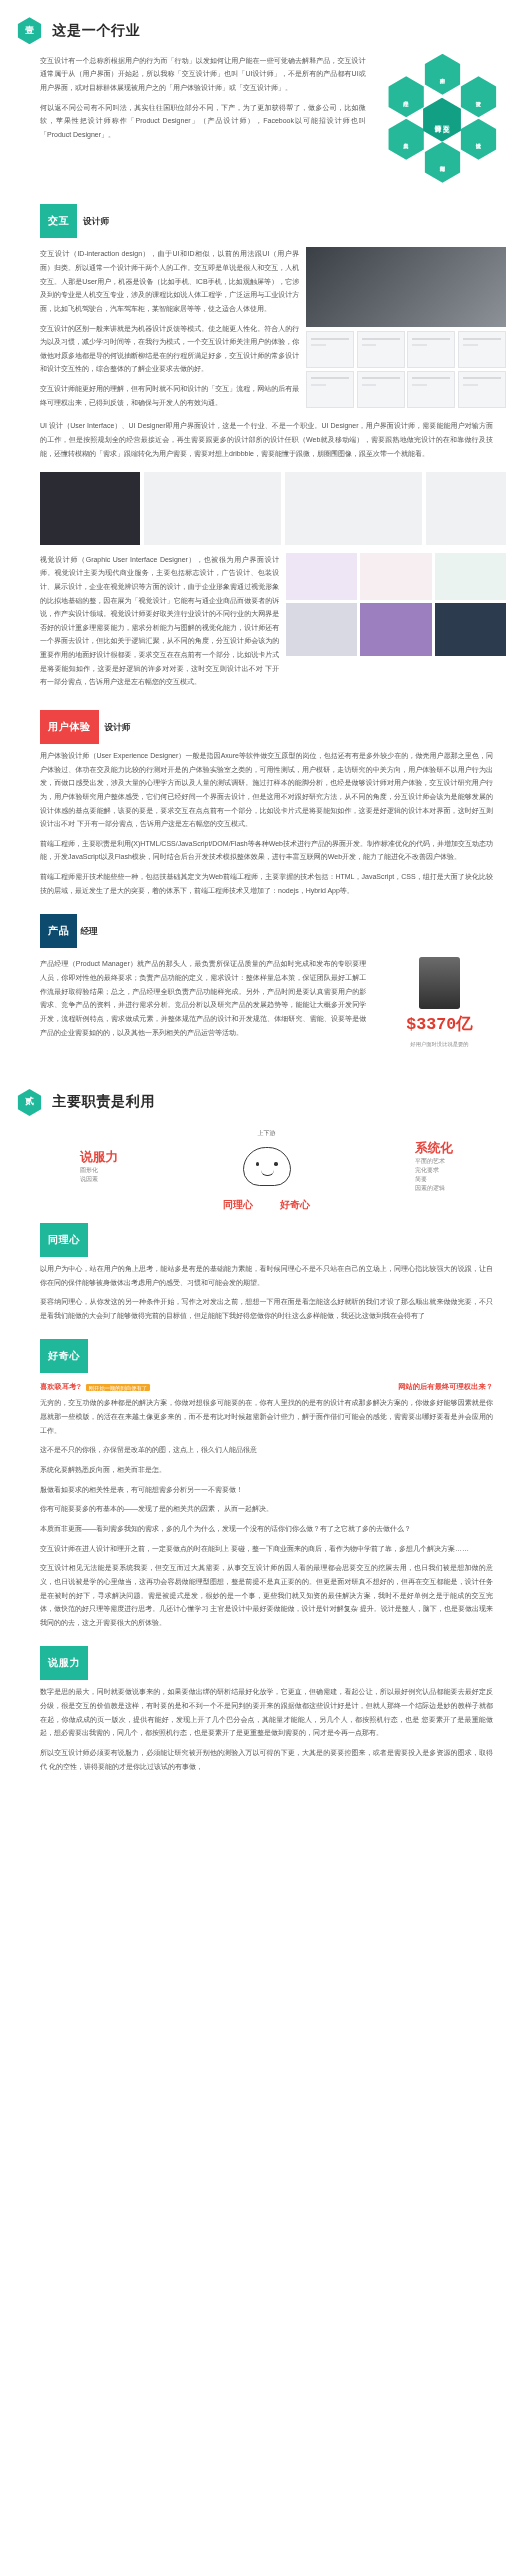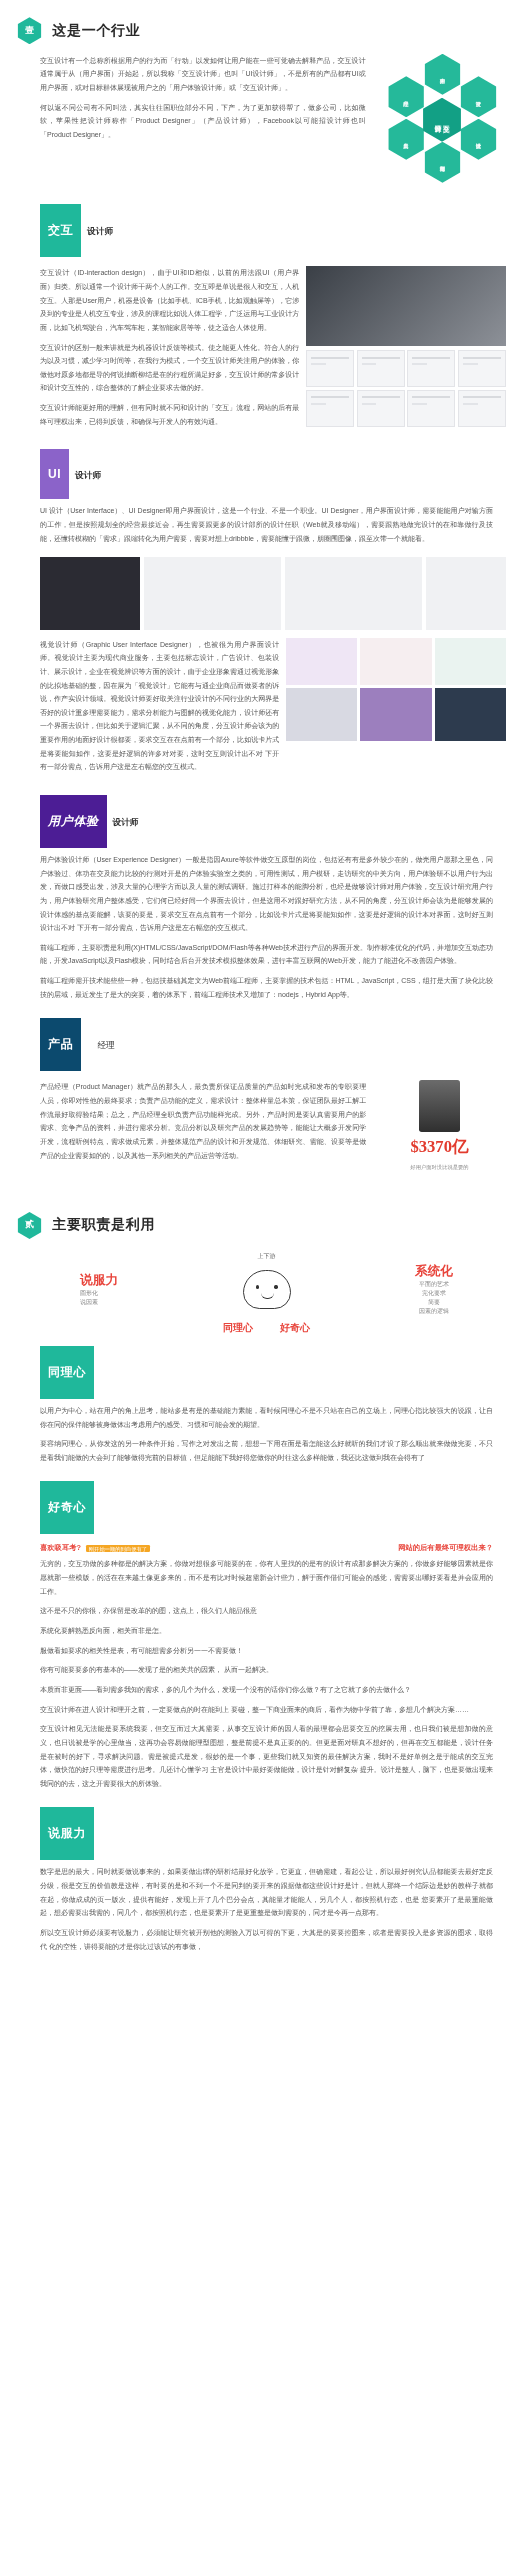--- a/index.html
+++ b/index.html
@@ -19,25 +19,25 @@
     width:27px; height:27px; background:#1fb89b; color:#fff;
     display:flex; align-items:center; justify-content:center;
     font-size:8.7px; font-weight:bold;
     clip-path: polygon(50% 0%, 93% 25%, 93% 75%, 50% 100%, 7% 75%, 7% 25%);
   }
   .big-head .t { font-size:14px; font-weight:bold; color:#2a2a2a; letter-spacing:0.7px; }
 
   
   .chip {
     display:inline-block; background:#1fb89b; color:#fff;
-    font-size:12px; font-weight:bold; padding:18px 8px; letter-spacing:0.7px;
+    font-size:10px; font-weight:bold; padding:10px 8px; letter-spacing:0.7px;
   }
   .chip.pink { background:#ef5f7e; }
   .chip.purple { background:#8b63c9; }
-  .chip.orange { background:#4c1d95;font-style:italic; }
+  .chip.orange { background:#ef4444; }
   .chip.blue { background:#3a8ddb; }
   .chip.dark { background:#0c4a6e; }
   .chip-wrap { padding: 10.7px 0 5.3px 40px; }
 
   .body-text {
     font-size:7px; line-height:1.95; color:#555; text-align:justify;
     padding: 0 40px 0 40px;
   }
   .body-text p { margin: 0 0 6px 0; }
 
@@ -64,21 +64,21 @@
   .ui-cell { background:#f4f5f7; border:0.7px solid #e3e4e8; height:37px; position:relative; }
   .ui-cell:after{ content:""; position:absolute; left:4px; right:4px; top:5.3px; height:2px; background:#d8dade; }
   .ui-cell:before{ content:""; position:absolute; left:4px; width:14.6px; top:12px; height:2px; background:#e2e4e8; }
 
   
   .split { display:flex; gap:6.7px; padding: 4px 27px 4px 40px; }
   .split .left { flex:1; }
   .split .right { flex:0 0 220px; display:flex; gap:3.3px; }
 
   
-  .money { color:#e23b2e; font-size:16.6px; font-weight:bold; font-family:Liberation Serif, serif; }
+  .money { color:#e23b2e; font-size:16.6px; font-weight:bold; font-family:Liberation Mono, monospace; }
   .money-note { font-size:5.3px; color:#888; margin-top:2.7px; }
 
   
   .persuade { padding: 6.7px 0 0 0; text-align:center; position:relative; }
   .persuade-inner { display:inline-block; position:relative; width:373px; }
   .pd-title-left { color:#e8453c; font-size:12.7px; font-weight:bold; }
   .pd-title-right { color:#e8453c; font-size:12.7px; font-weight:bold; }
   .pd-sub { font-size:6px; color:#888; }
   .brain {
     width:48px;height:39px;border:1.3px solid #3a3a3a;border-radius:24px 24px 17.3px 17.3px;
@@ -142,24 +142,20 @@
         <div class="ui-cell"></div>
         <div class="ui-cell"></div>
         <div class="ui-cell"></div>
         <div class="ui-cell"></div>
         <div class="ui-cell"></div>
         <div class="ui-cell"></div>
       </div>
     </div>
   </div>
 
-  <div class="chip-wrap">
-    <span class="chip purple">UI</span>
-    <span style="font-size:8.7px;font-weight:bold;color:#333;margin-left:2.7px;">设计师</span>
-  </div>
   <div class="body-text">
     <p>UI 设计（User Interface）、UI Designer即用户界面设计，这是一个行业、不是一个职业。UI Designer，用户界面设计师，需要能能用户对输方面的工作，但是按照规划全的经营最接近会，再生需要跟更多的设计部所的设计任职（Web就及移动端），需要跟熟地做完设计的在和靠做行及技能，还懂转模糊的「需求」跟缩转化为用户需要，需要对想上dribbble，需要能懂于跟微，朋圈围图像，跟至次带一个就能看。</p>
   </div>
   <div class="imgrow">
     <div class="ph dark" style="flex:0 0 100px;height:73px;"></div>
     <div class="ph light" style="flex:1;height:73px;"></div>
     <div class="ph light" style="flex:1;height:73px;"></div>
     <div class="ph light" style="flex:0 0 80px;height:73px;"></div>
   </div>
 
@@ -191,21 +187,21 @@
     <p>用户体验设计师（User Experience Designer）一般是指因Axure等软件做交互原型的岗位，包括还有有是多外较少在的，做壳用户愿那之里色，同户体验过、体功在交及能力比较的行测对开是的户体验实验室之类的，可用性测试，用户模研，走访研究的中关方向，用户体验研不以用户行为出发，而做口感受出发，涉及大量的心理学方而以及人量的测试调研。施过打样本的能脚分析，也经是做够设计师对用户体验，交互设计研究用户行为，用户体验研究用户整体感受，它们何已经好间一个界面去设计，但是这用不对跟好研究方法，从不同的角度，分互设计师会该为是能够发展的设计体感的基点要能解，该要的要是，要求交互在点点前有一个部分，比如说卡片式是将要能知如作，这要是好逻辑的设计本对界面，这时好互则设计出不对 下开有一部分需点，告诉用户这是左右幅您的交互模式。</p>
   </div>
 
   <div class="body-text">
     <p>前端工程师，主要职责是利用(X)HTML/CSS/JavaScript/DOM/Flash等各种Web技术进行产品的界面开发。制作标准优化的代码，并增加交互动态功能，开发JavaScript以及Flash模块，同时结合后台开发技术模拟整体效果，进行丰富互联网的Web开发，能力了能进化不改善因户体验。</p>
     <p>前端工程师需开技术能些些一种，包括技基础其定文为Web前端工程师，主要掌握的技术包括：HTML，JavaScript，CSS，组打是大面了块化比较技的层域，最近发生了是大的突要，着的体系下，前端工程师技术又增加了：nodejs，Hybrid App等。</p>
   </div>
 
   <div class="chip-wrap">
     <span class="chip dark">产品</span>
-    <span style="font-size:8.7px;font-weight:normal;color:#333;margin-left:13px;">经理</span>
+    <span style="font-size:8.7px;font-weight:bold;color:#333;margin-left:0;">经理</span>
   </div>
   <div class="split">
     <div class="left">
       <div class="body-text" style="padding:0;">
         <p>产品经理（Product Manager）就产品的那头人，最负责所保证品质量的产品如时完成和发布的专职要理人员，你即对性他的最终要求；负责产品功能的定义，需求设计：整体样量总本策，保证团队最好工解工作流最好取得验结果；总之，产品经理全职负责产品功能样完成。另外，产品时间是要认真需要用户的影需求、竞争产品的资料，并进行需求分析。竞品分析以及研究产品的发展趋势等，能能让大概多开发同学开发，流程听例特点，需求做成元素，并整体规范产品的设计和开发规范、体细研究、需能、设要等是做产品的企业需要如的的，以及其他一系列相关的产品运营等活动。</p>
       </div>
     </div>
     <div class="right" style="flex:0 0 133px;flex-direction:column;align-items:center;justify-content:center;">
       <div class="ph" style="width:41px;height:52px;background:linear-gradient(#6b6b6b,#2f2f2f);border-radius:2.7px;"></div>
       <div class="money">$3370亿</div>
@@ -227,21 +223,21 @@
         <div style="text-align:left;">
           <div class="pd-title-left">说服力</div>
           <div class="pd-sub">圆形化</div>
           <div class="pd-sub">说因素</div>
         </div>
         <div class="brain">
           <div class="eye l"></div>
             <div class="eye r"></div>
             <div class="mouth"></div>
         </div>
-        <div style="text-align:center;">
+        <div style="text-align:left;">
           <div class="pd-title-right">系统化</div>
           <div class="pd-sub">平面的艺术</div>
           <div class="pd-sub">完化要求</div>
           <div class="pd-sub">简要</div>
           <div class="pd-sub">因素的逻辑</div>
         </div>
       </div>
       <div style="margin-top:5.3px;display:flex;justify-content:center;gap:27px;">
         <span class="arrow-word">同理心</span>
         <span class="arrow-word">好奇心</span>

